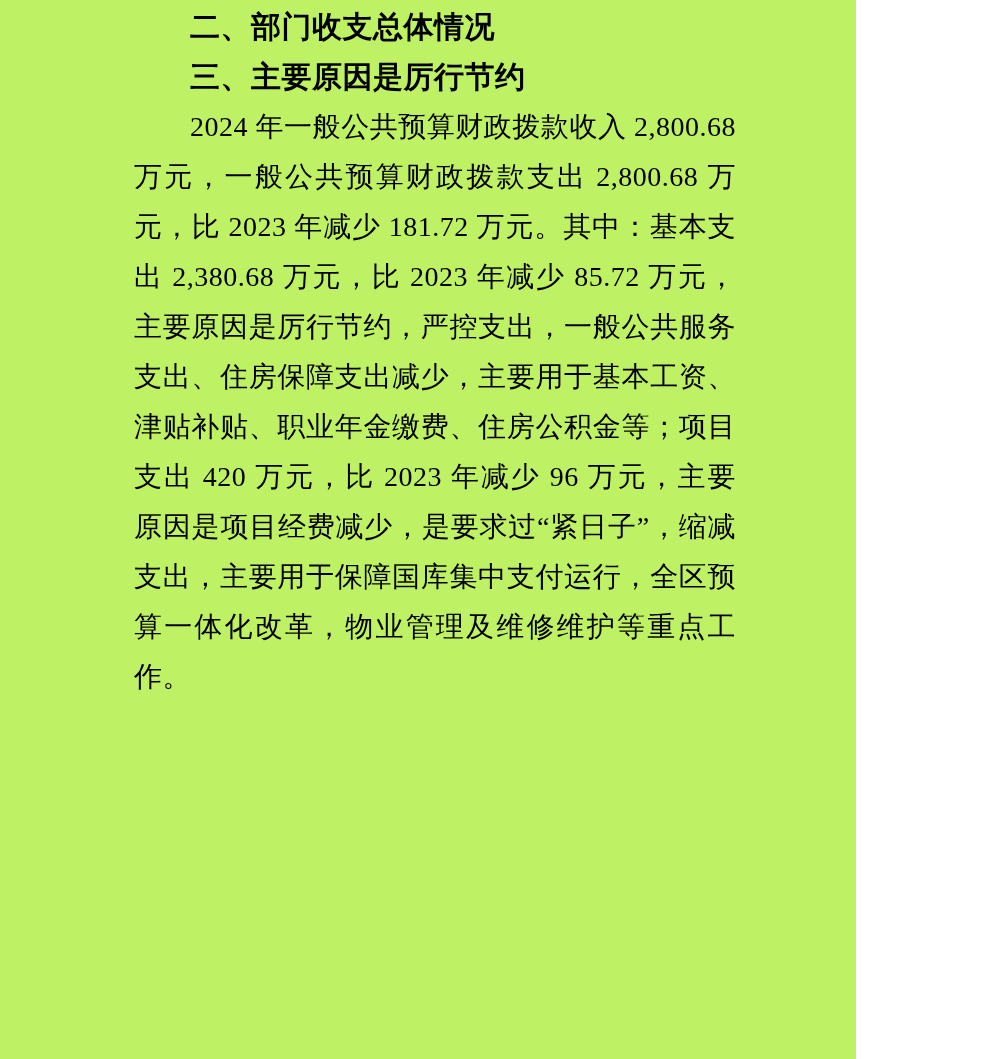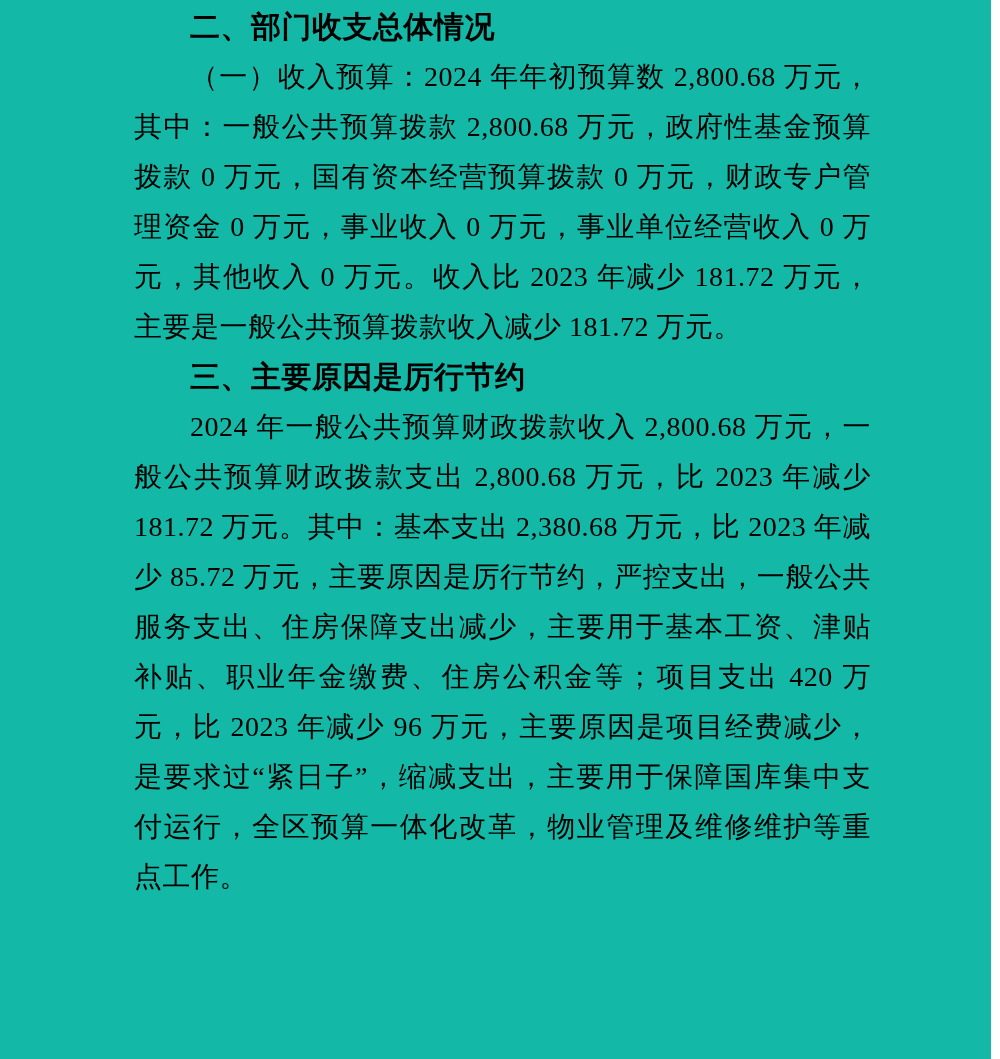--- a/index.html
+++ b/index.html
@@ -2,23 +2,23 @@
 <html><head>
 <meta charset="utf-8">
 <style>
   html, body {
     margin: 0;
     padding: 0;
     background: #ffffff;
   }
   .page {
     position: relative;
-    width: 991px;
+    width: 856px;
     height: 1059px;
-    background: #14b8a6;
+    background: #bef264;
     overflow: hidden;
     box-sizing: border-box;
     padding: 2px 120px 0 134px;
     color: #000000;
   }
   .block {
     margin: 0;
   }
   .para {
     font-family: "Liberation Serif", "DejaVu Serif", serif;
@@ -39,19 +39,18 @@
     color: #000000;
     letter-spacing: 0.5px;
   }
 </style>
 </head>
 <body>
 
 <div class="page">
   <h2 class="block heading">二、部门收支总体情况</h2>
 
-  <p class="block para">（一）收入预算：2024 年年初预算数 2,800.68 万元，其中：一般公共预算拨款 2,800.68 万元，政府性基金预算拨款 0 万元，国有资本经营预算拨款 0 万元，财政专户管理资金 0 万元，事业收入 0 万元，事业单位经营收入 0 万元，其他收入 0 万元。收入比 2023 年减少 181.72 万元，主要是一般公共预算拨款收入减少 181.72 万元。</p>
 
 
   <h2 class="block heading">三、主要原因是厉行节约</h2>
 
   <p class="block para">2024 年一般公共预算财政拨款收入 2,800.68 万元，一般公共预算财政拨款支出 2,800.68 万元，比 2023 年减少 181.72 万元。其中：基本支出 2,380.68 万元，比 2023 年减少 85.72 万元，主要原因是厉行节约，严控支出，一般公共服务支出、住房保障支出减少，主要用于基本工资、津贴补贴、职业年金缴费、住房公积金等；项目支出 420 万元，比 2023 年减少 96 万元，主要原因是项目经费减少，是要求过“紧日子”，缩减支出，主要用于保障国库集中支付运行，全区预算一体化改革，物业管理及维修维护等重点工作。</p>
 </div>
 
 </body></html>

